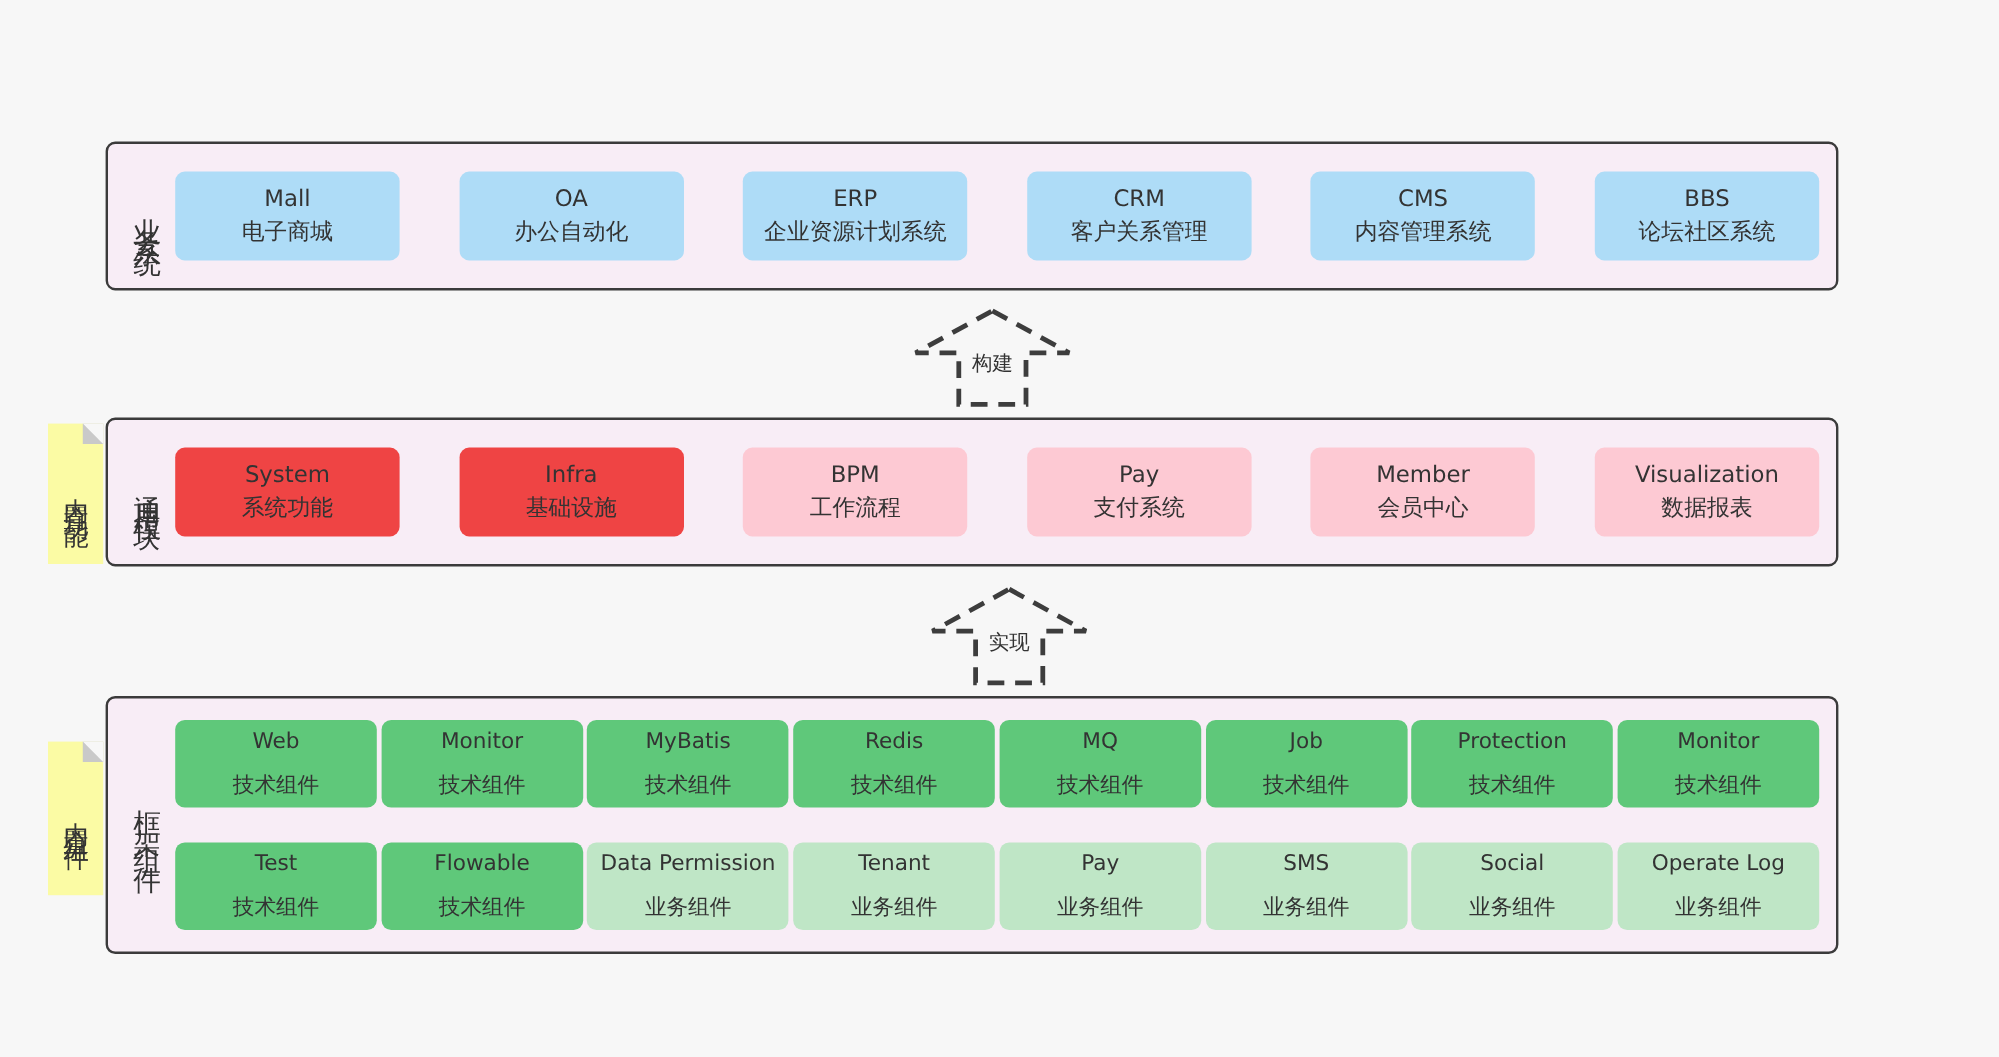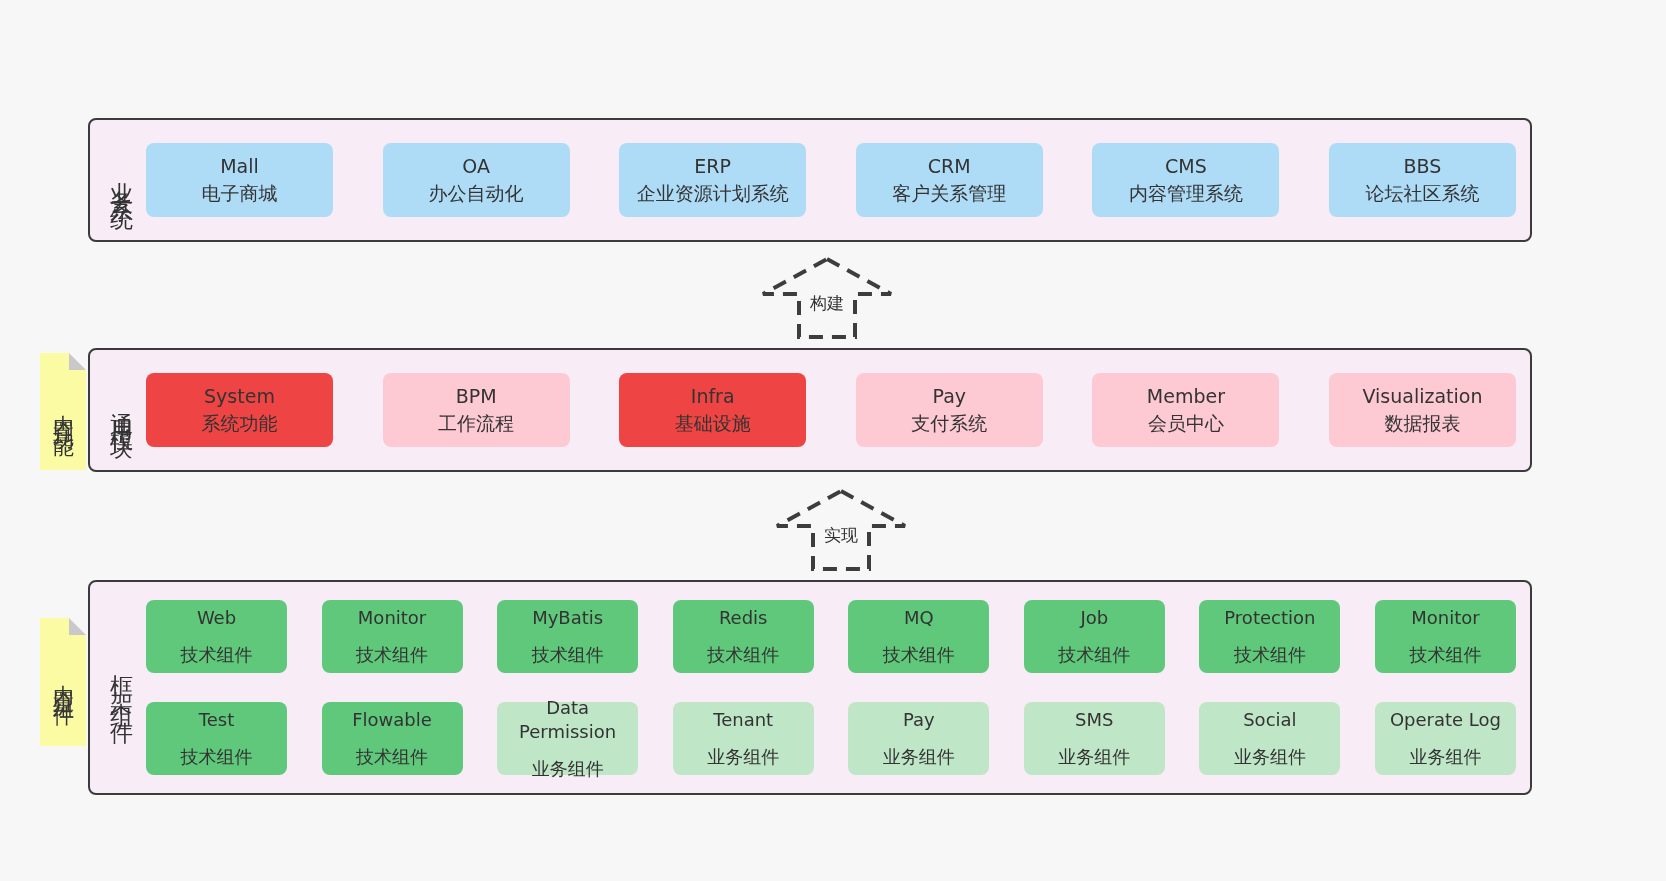--- a/index.html
+++ b/index.html
@@ -30,21 +30,21 @@
   .boxes{flex:1;display:flex;justify-content:space-between;padding:0 14px 0 13px;}
   .boxgrid{flex:1;display:flex;flex-direction:column;gap:29px;padding:0 14px 0 13px;}
   .brow{display:flex;justify-content:space-between;}
 
   
   .box{
     border-radius:8px;display:flex;flex-direction:column;
     justify-content:center;align-items:center;text-align:center;
   }
   .c-business .box,.c-modules .box{width:187px;height:74px;}
-  .c-components .box{width:141px;height:73px;gap:13px;}
+  .c-components .box{width:168px;height:73px;gap:13px;}
   .box-en,.box-zh{font-size:19px;line-height:27px;}
   .c-components .box-en,.c-components .box-zh{font-size:18px;line-height:24px;}
   .blue{background:#aedcf7;}
   .red{background:#ef4444;}
   .pink{background:#fdc9d3;}
   .gdark{background:#5fc87a;}
   .glight{background:#bfe6c6;}
 
   
   .note{
@@ -123,27 +123,27 @@
     <span class="arrow-label">构建</span>
   </div>
 
   <section class="container c-modules">
     <div class="vlabel">通用模块</div>
     <div class="boxes">
       <div class="box red">
         <div class="box-en">System</div>
         <div class="box-zh">系统功能</div>
       </div>
-      <div class="box pink">
-        <div class="box-en">BPM</div>
-        <div class="box-zh">工作流程</div>
-      </div>
       <div class="box red">
         <div class="box-en">Infra</div>
         <div class="box-zh">基础设施</div>
+      </div>
+      <div class="box pink">
+        <div class="box-en">BPM</div>
+        <div class="box-zh">工作流程</div>
       </div>
       <div class="box pink">
         <div class="box-en">Pay</div>
         <div class="box-zh">支付系统</div>
       </div>
       <div class="box pink">
         <div class="box-en">Member</div>
         <div class="box-zh">会员中心</div>
       </div>
       <div class="box pink">

